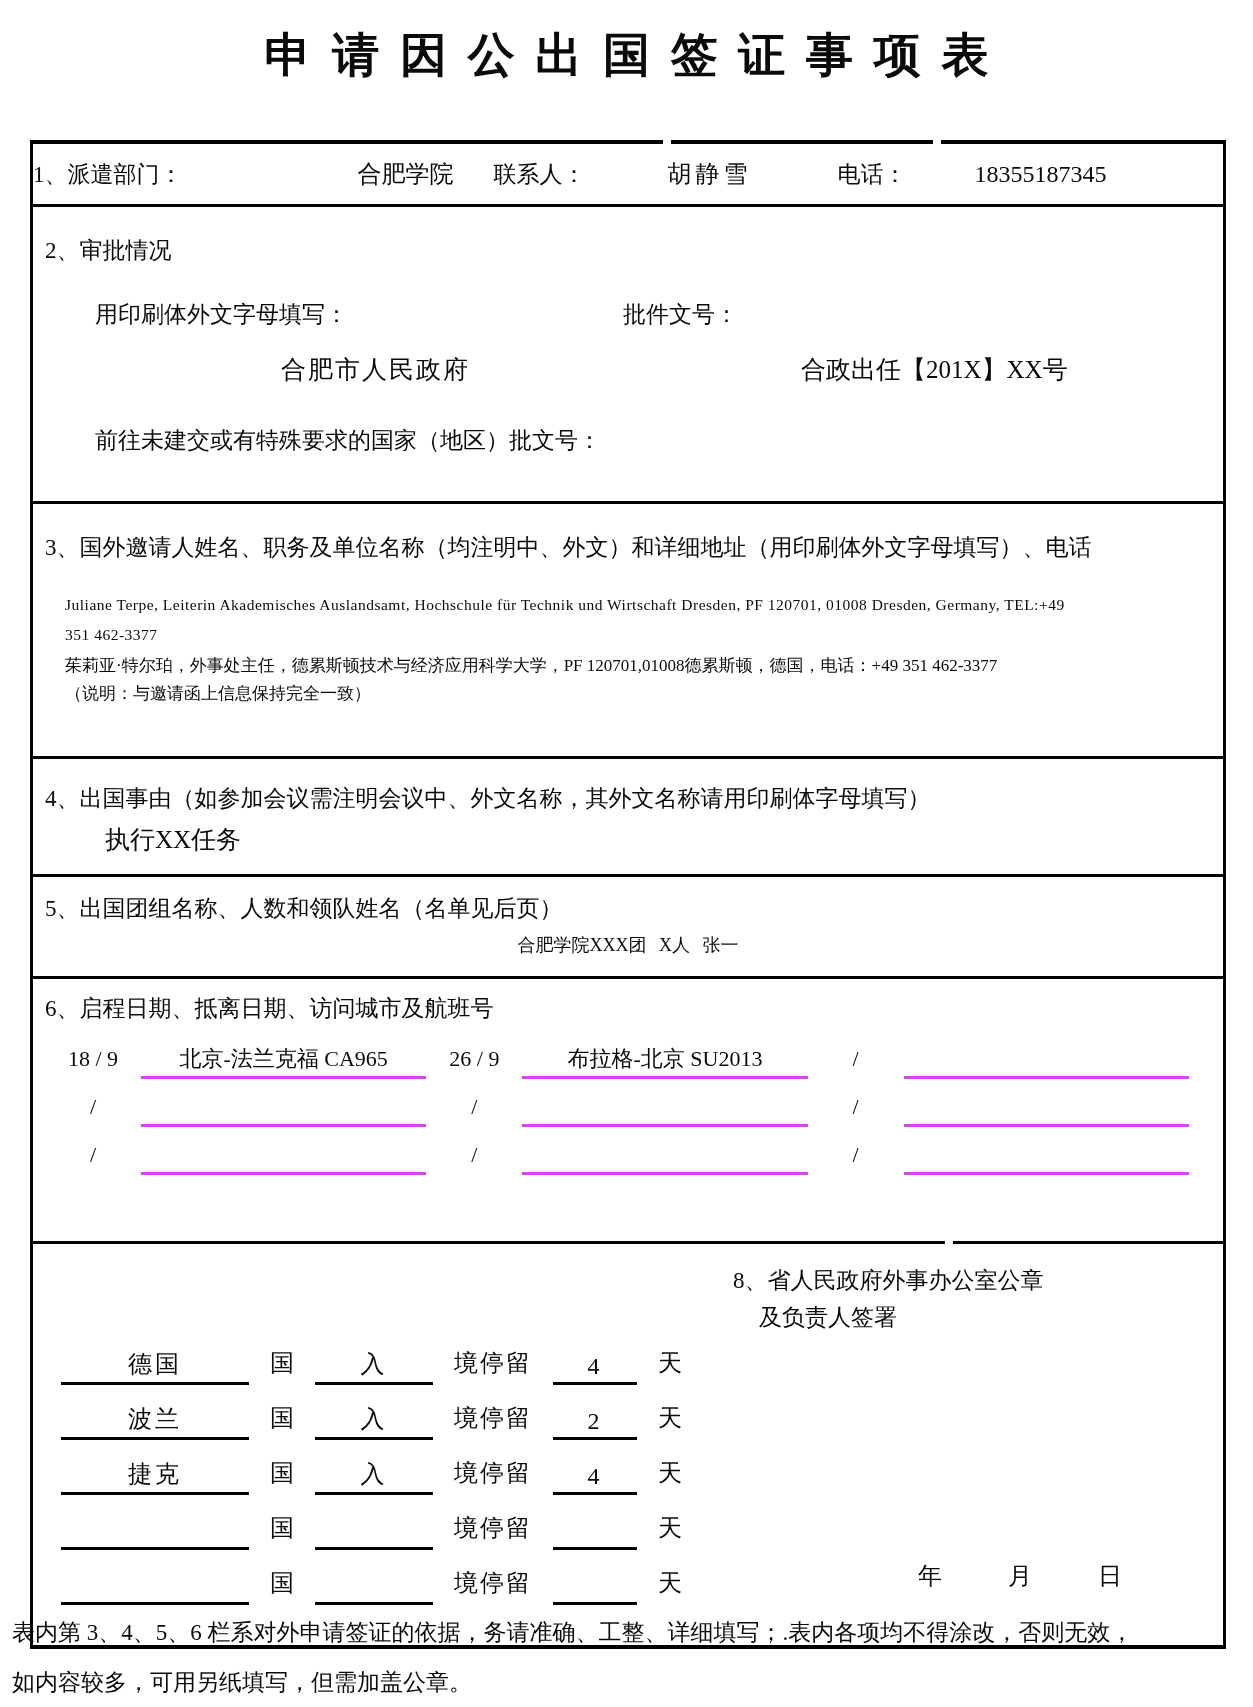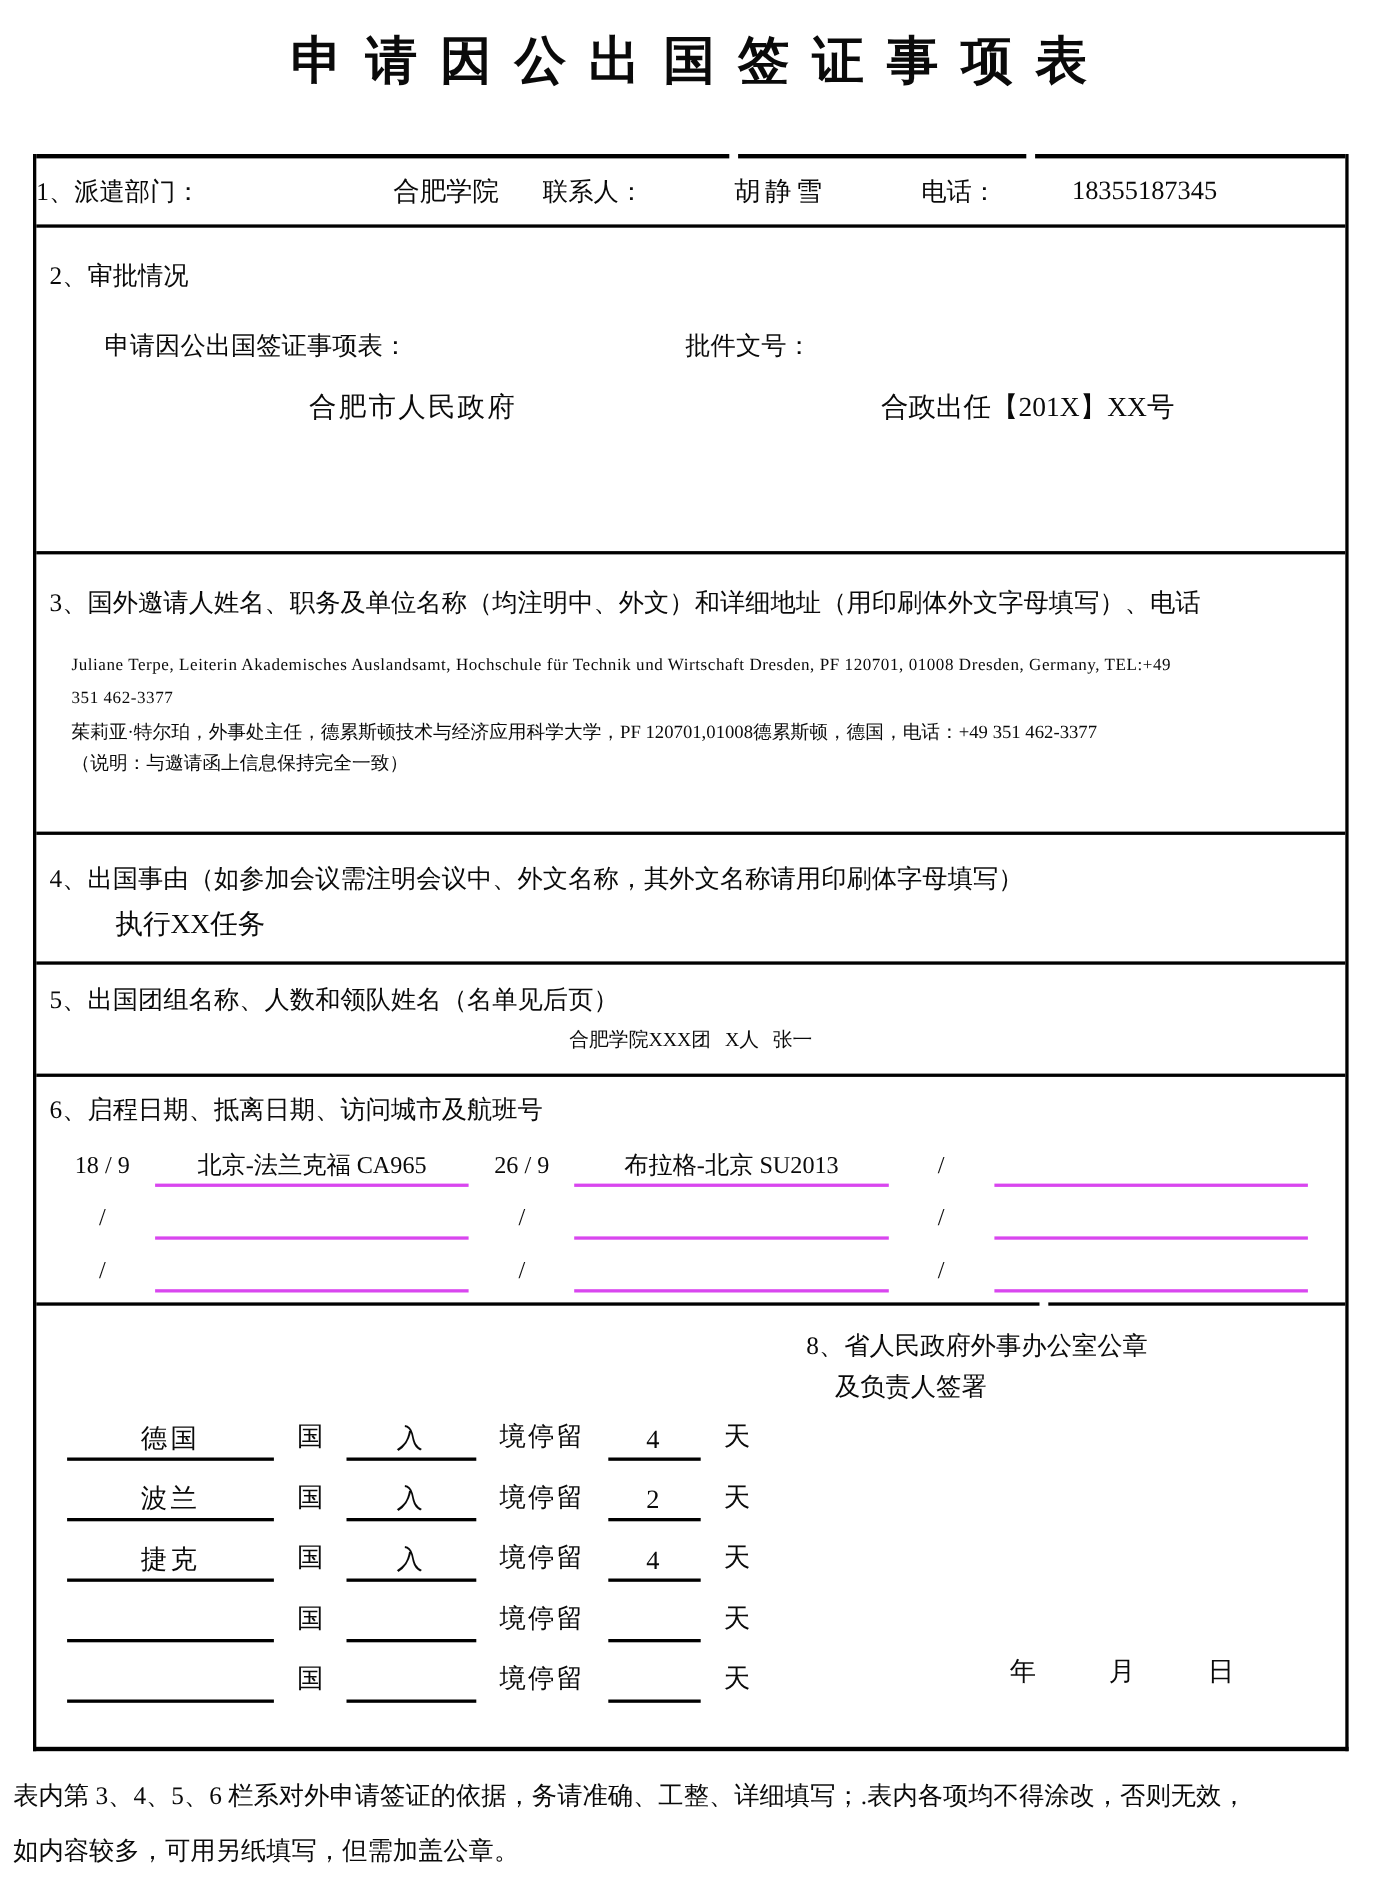--- a/index.html
+++ b/index.html
@@ -47,21 +47,21 @@
   .s3 .cn{position:absolute;left:32px;font-size:17px;}
   
   .s4{height:118px;}
   .s4 .head{position:absolute;left:12px;top:24px;font-size:23px;}
   .s4 .val{position:absolute;left:72px;top:64px;font-size:25px;}
   
   .s5{height:102px;}
   .s5 .head{position:absolute;left:12px;top:16px;font-size:23px;}
   .s5 .val{position:absolute;left:0;top:56px;width:100%;text-align:center;font-size:18px;word-spacing:8px;}
   
-  .s6{height:208px;}
+  .s6{height:265px;}
   .s6 .head{position:absolute;left:12px;top:14px;font-size:23px;}
   .s6 .rows{position:absolute;left:0;top:52px;right:0;}
   .f6row{display:flex;align-items:flex-end;height:48px;padding:0 34px 0 12px;}
   .fdate{width:96px;text-align:center;font-size:22px;padding-bottom:7px;white-space:nowrap;}
   .fline{flex:1;border-bottom:3px solid #d946ef;text-align:center;height:100%;
          display:flex;align-items:flex-end;justify-content:center;font-family:Liberation Serif, serif;}
   .fline span{font-size:22px;margin-bottom:2px;white-space:nowrap;}
   
   .s7{height:401px;border-top:none;}
   .s7 .head7{position:absolute;left:12px;top:28px;font-size:23px;}
@@ -101,24 +101,25 @@
       <span class="lbl">1、派遣部门：</span>
       <span class="dept">合肥学院</span>
       <span class="lbl contact-lbl">联系人：</span>
       <span class="contact-val">胡静雪</span>
       <span class="lbl phone-lbl">电话：</span>
       <span class="phone-val">18355187345</span>
     </section>
 
     <section class="s2">
       <span class="p" style="left:12px;top:28px;">2、审批情况</span>
-      <span class="p" style="left:62px;top:92px;">申请因公出国签证事项表：</span>
+      <span class="p" style="left:62px;top:92px;">用印刷体外文字母填写：</span>
       <span class="p" style="left:590px;top:92px;font-family:Liberation Serif, serif;">批件文号：</span>
       <span class="p" style="left:248px;top:146px;font-size:25px;letter-spacing:2px;">合肥市人民政府</span>
       <span class="p" style="left:768px;top:146px;font-size:25px;">合政出任【201X】XX号</span>
+      <span class="p" style="left:62px;top:218px;">前往未建交或有特殊要求的国家（地区）批文号：</span>
     </section>
 
     <section class="s3">
       <span class="head">3、国外邀请人姓名、职务及单位名称（均注明中、外文）和详细地址（用印刷体外文字母填写）、电话</span>
       <span class="en" style="top:92px;">Juliane Terpe, Leiterin Akademisches Auslandsamt, Hochschule für Technik und Wirtschaft Dresden, PF 120701, 01008 Dresden, Germany, TEL:+49</span>
       <span class="en" style="top:122px;">351 462-3377</span>
       <span class="cn" style="top:150px;">茱莉亚·特尔珀，外事处主任，德累斯顿技术与经济应用科学大学，PF 120701,01008德累斯顿，德国，电话：+49 351 462-3377</span>
       <span class="cn" style="top:178px;">（说明：与邀请函上信息保持完全一致）</span>
     </section>
 

